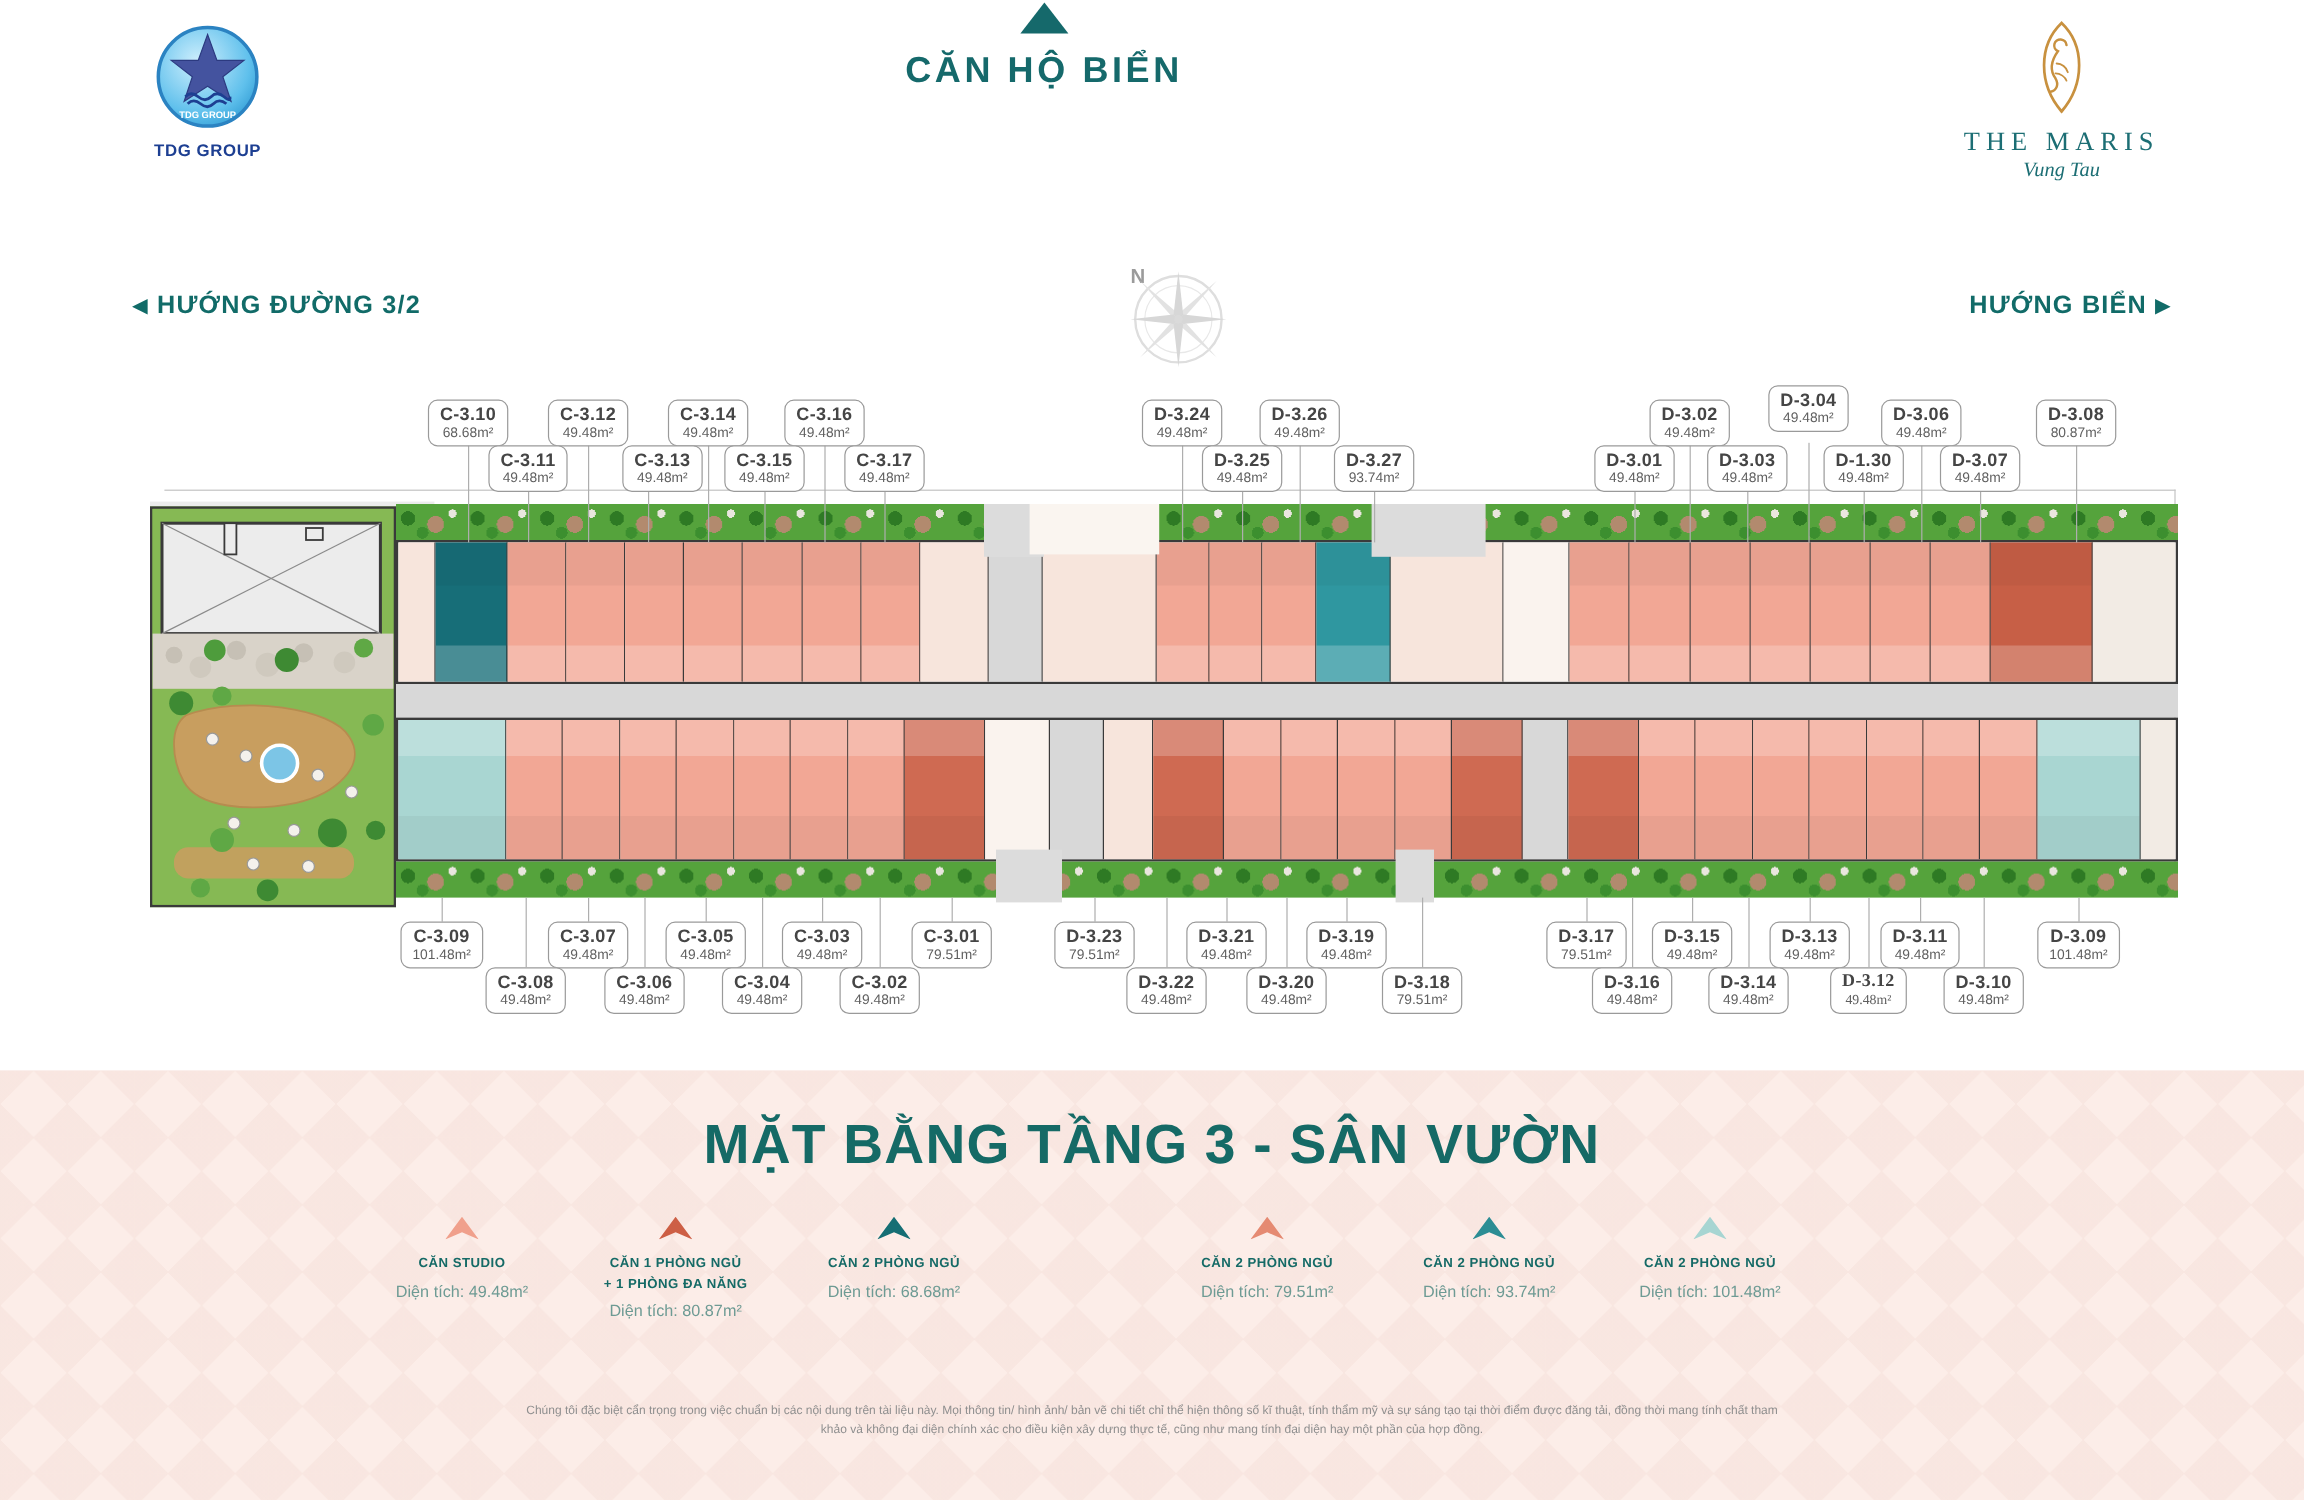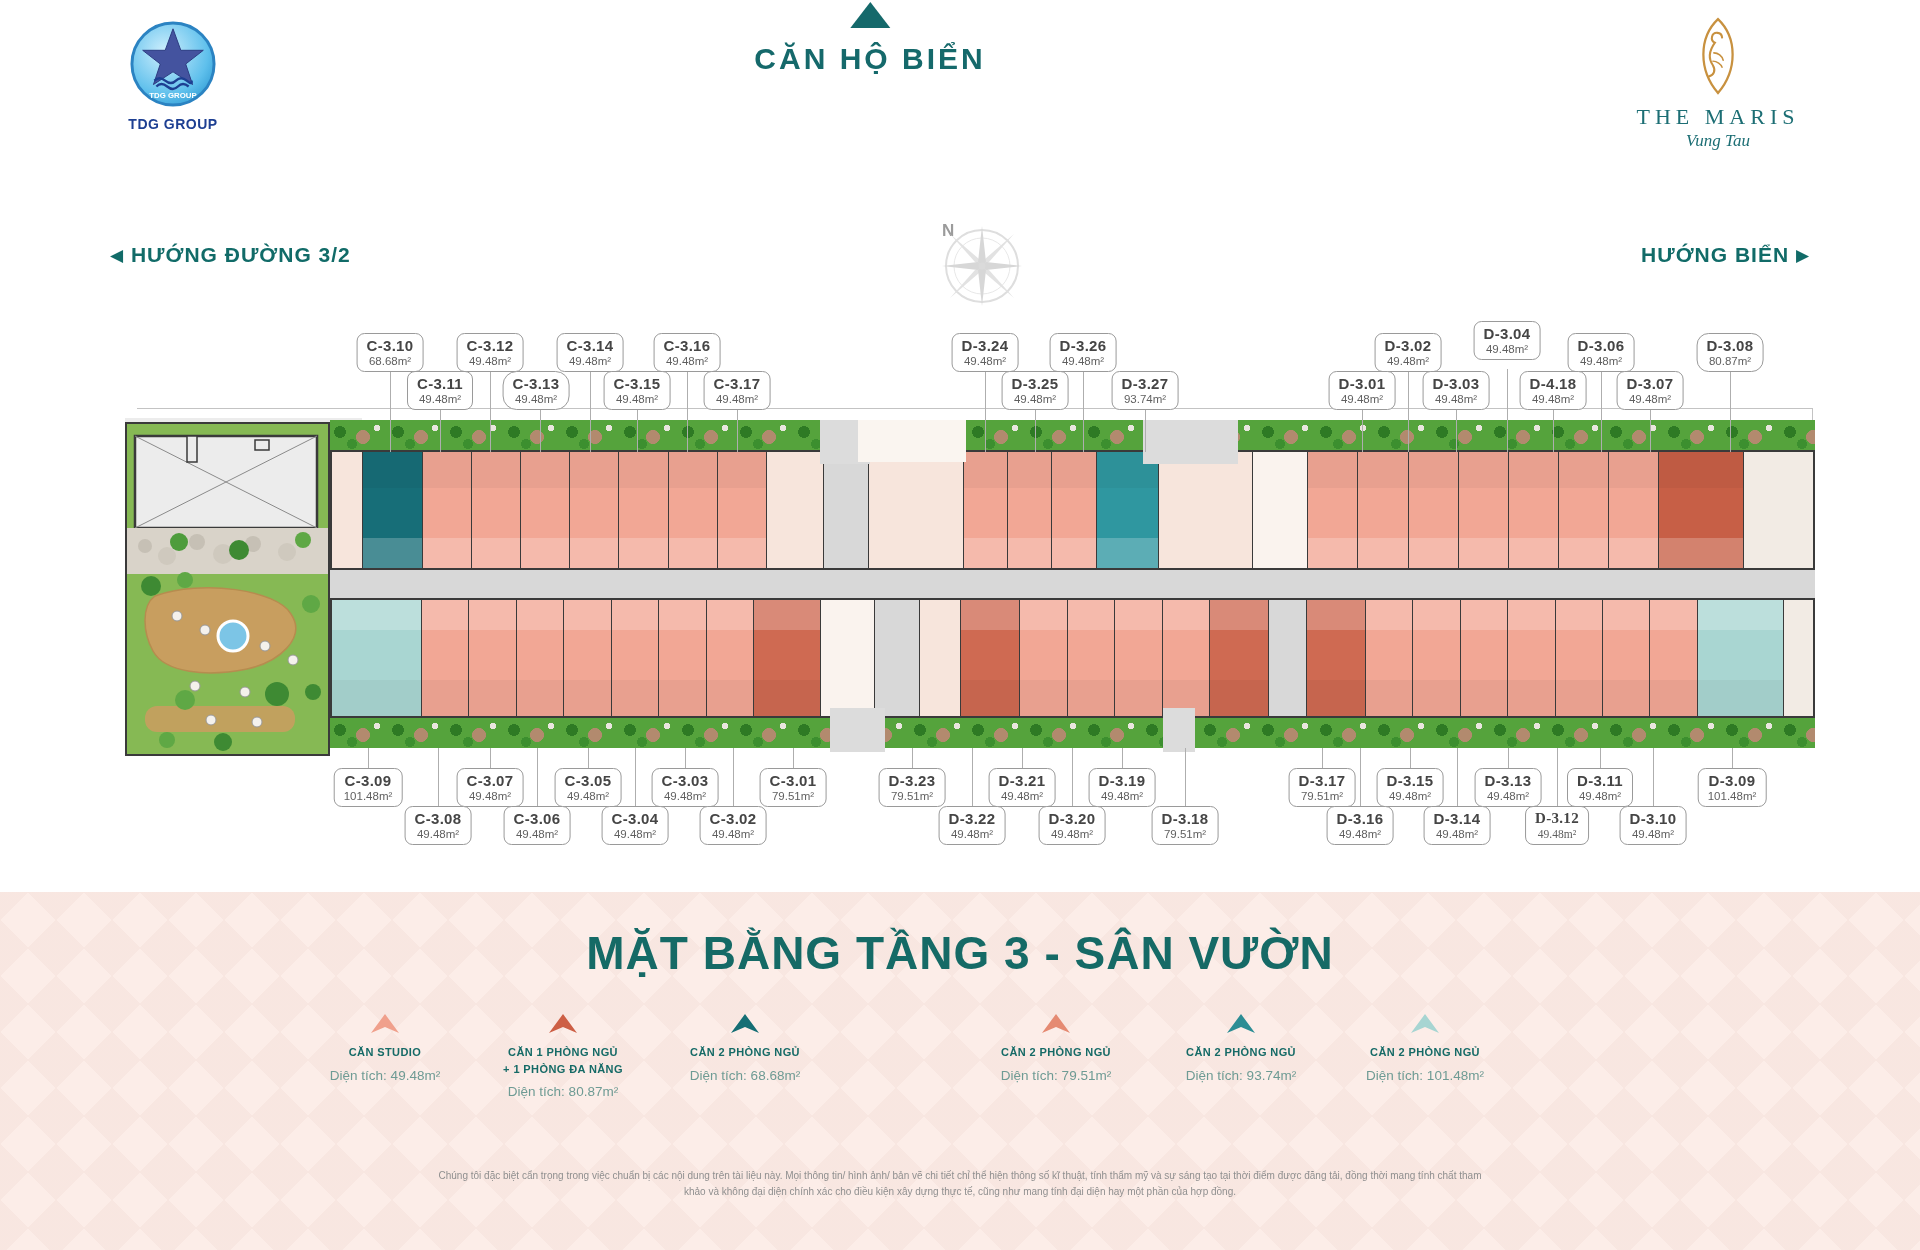--- a/index.html
+++ b/index.html
@@ -300,31 +300,31 @@
     <div class="ulabel" style="left: 1507px; top: 321px;">
       <span class="uid">D-3.04</span>
       <span class="uarea">49.48m²</span>
     </div>
     <div class="leader" style="left: 1600.5px; top: 369px; height: 83px;"></div>
     <div class="ulabel" style="left: 1601px; top: 333px;">
       <span class="uid">D-3.06</span>
       <span class="uarea">49.48m²</span>
     </div>
     <div class="leader" style="left: 1729.5px; top: 369px; height: 83px;"></div>
-    <div class="ulabel" style="left: 1730px; top: 333px; border-radius: 12px;">
+    <div class="ulabel" style="left: 1730px; top: 333px;">
       <span class="uid">D-3.08</span>
       <span class="uarea">80.87m²</span>
     </div>
     <div class="leader" style="left: 439.5px; top: 407px; height: 45px;"></div>
     <div class="ulabel" style="left: 440px; top: 371px;">
       <span class="uid">C-3.11</span>
       <span class="uarea">49.48m²</span>
     </div>
     <div class="leader" style="left: 539.5px; top: 407px; height: 45px;"></div>
-    <div class="ulabel" style="left: 536px; top: 371px; border-radius: 14px;">
+    <div class="ulabel" style="left: 552px; top: 371px;">
       <span class="uid">C-3.13</span>
       <span class="uarea">49.48m²</span>
     </div>
     <div class="leader" style="left: 636.5px; top: 407px; height: 45px;"></div>
     <div class="ulabel" style="left: 637px; top: 371px;">
       <span class="uid">C-3.15</span>
       <span class="uarea">49.48m²</span>
     </div>
     <div class="leader" style="left: 736.5px; top: 407px; height: 45px;"></div>
     <div class="ulabel" style="left: 737px; top: 371px;">
@@ -346,21 +346,21 @@
       <span class="uid">D-3.01</span>
       <span class="uarea">49.48m²</span>
     </div>
     <div class="leader" style="left: 1455.5px; top: 407px; height: 45px;"></div>
     <div class="ulabel" style="left: 1456px; top: 371px;">
       <span class="uid">D-3.03</span>
       <span class="uarea">49.48m²</span>
     </div>
     <div class="leader" style="left: 1552.5px; top: 407px; height: 45px;"></div>
     <div class="ulabel" style="left: 1553px; top: 371px;">
-      <span class="uid">D-4.18</span>
+      <span class="uid">D-1.30</span>
       <span class="uarea">49.48m²</span>
     </div>
     <div class="leader" style="left: 1649.5px; top: 407px; height: 45px;"></div>
     <div class="ulabel" style="left: 1650px; top: 371px;">
       <span class="uid">D-3.07</span>
       <span class="uarea">49.48m²</span>
     </div>
     <div class="leader" style="left: 367.5px; top: 748px; height: 20px;"></div>
     <div class="ulabel" style="left: 368px; top: 768px;">
       <span class="uid">C-3.09</span>

